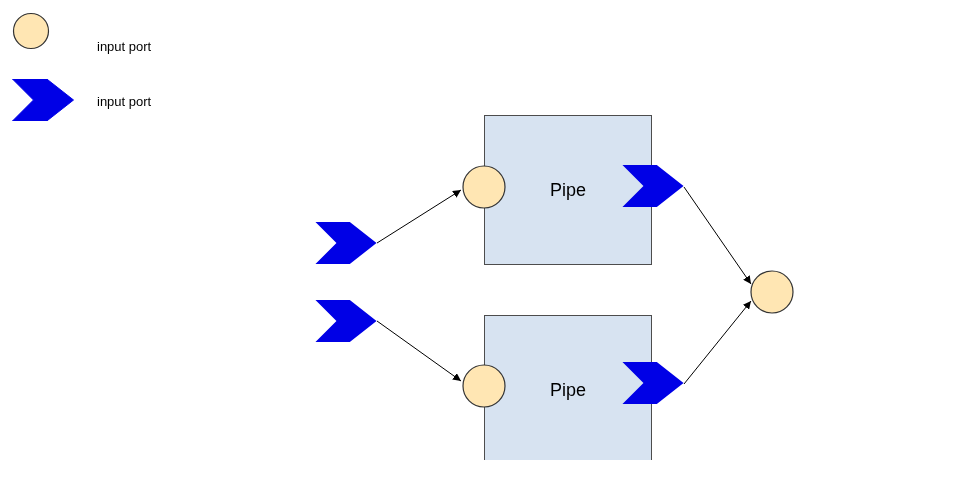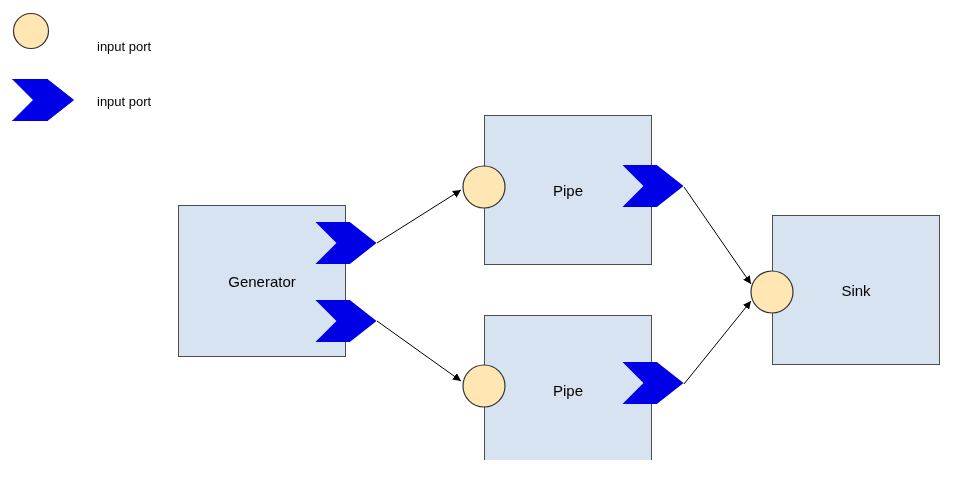--- a/index.html
+++ b/index.html
@@ -23,21 +23,21 @@
   }
   .abs{position:absolute;}
   .node{
     position:absolute;
     background:var(--box-fill);
     border:1px solid var(--box-stroke);
     display:flex;align-items:center;justify-content:center;
     box-sizing:border-box;
   }
   .node-label{
-    font-size:15px;
+    font-size:18px;
     color:var(--text-color);
     text-align:center;
   }
   .legend-label{
     position:absolute;
     font-size:13px;
     color:var(--text-color);
     white-space:nowrap;
   }
   svg{display:block;}
@@ -70,35 +70,29 @@
       <marker id="arrow" markerWidth="10" markerHeight="8" refX="8" refY="4" orient="auto" markerUnits="userSpaceOnUse">
         <path d="M0,0 L8,4 L0,8 z" fill="#000"></path>
       </marker>
     </defs>
     <line x1="377" y1="243" x2="461" y2="190" stroke="#000" stroke-width="1" marker-end="url(#arrow)"></line>
     <line x1="377" y1="321" x2="461" y2="381" stroke="#000" stroke-width="1" marker-end="url(#arrow)"></line>
     <line x1="684" y1="187" x2="751" y2="284" stroke="#000" stroke-width="1" marker-end="url(#arrow)"></line>
     <line x1="684" y1="384" x2="751" y2="301" stroke="#000" stroke-width="1" marker-end="url(#arrow)"></line>
   </svg>
 
-  <div class="node" style="left:178px;top:205px;width:168px;height:152px;">
-    <span class="node-label">Generator</span>
-  </div>
 
   <div class="node" style="left:484px;top:115px;width:168px;height:150px;">
     <span class="node-label">Pipe</span>
   </div>
 
   <div class="node" style="left:484px;top:315px;width:168px;height:150px;">
     <span class="node-label">Pipe</span>
   </div>
 
-  <div class="node" style="left:772px;top:215px;width:168px;height:150px;">
-    <span class="node-label">Sink</span>
-  </div>
 
   <div class="abs" style="left:315px;top:222px;width:62px;height:42px;">
     <svg width="62" height="42" viewBox="0 0 64 44">
       <polygon points="0,0 36,0 64,22 36,44 0,44 22,22" style="fill:var(--output-fill);"></polygon>
     </svg>
   </div>
   <div class="abs" style="left:315px;top:300px;width:62px;height:42px;">
     <svg width="62" height="42" viewBox="0 0 64 44">
       <polygon points="0,0 36,0 64,22 36,44 0,44 22,22" style="fill:var(--output-fill);"></polygon>
     </svg>

